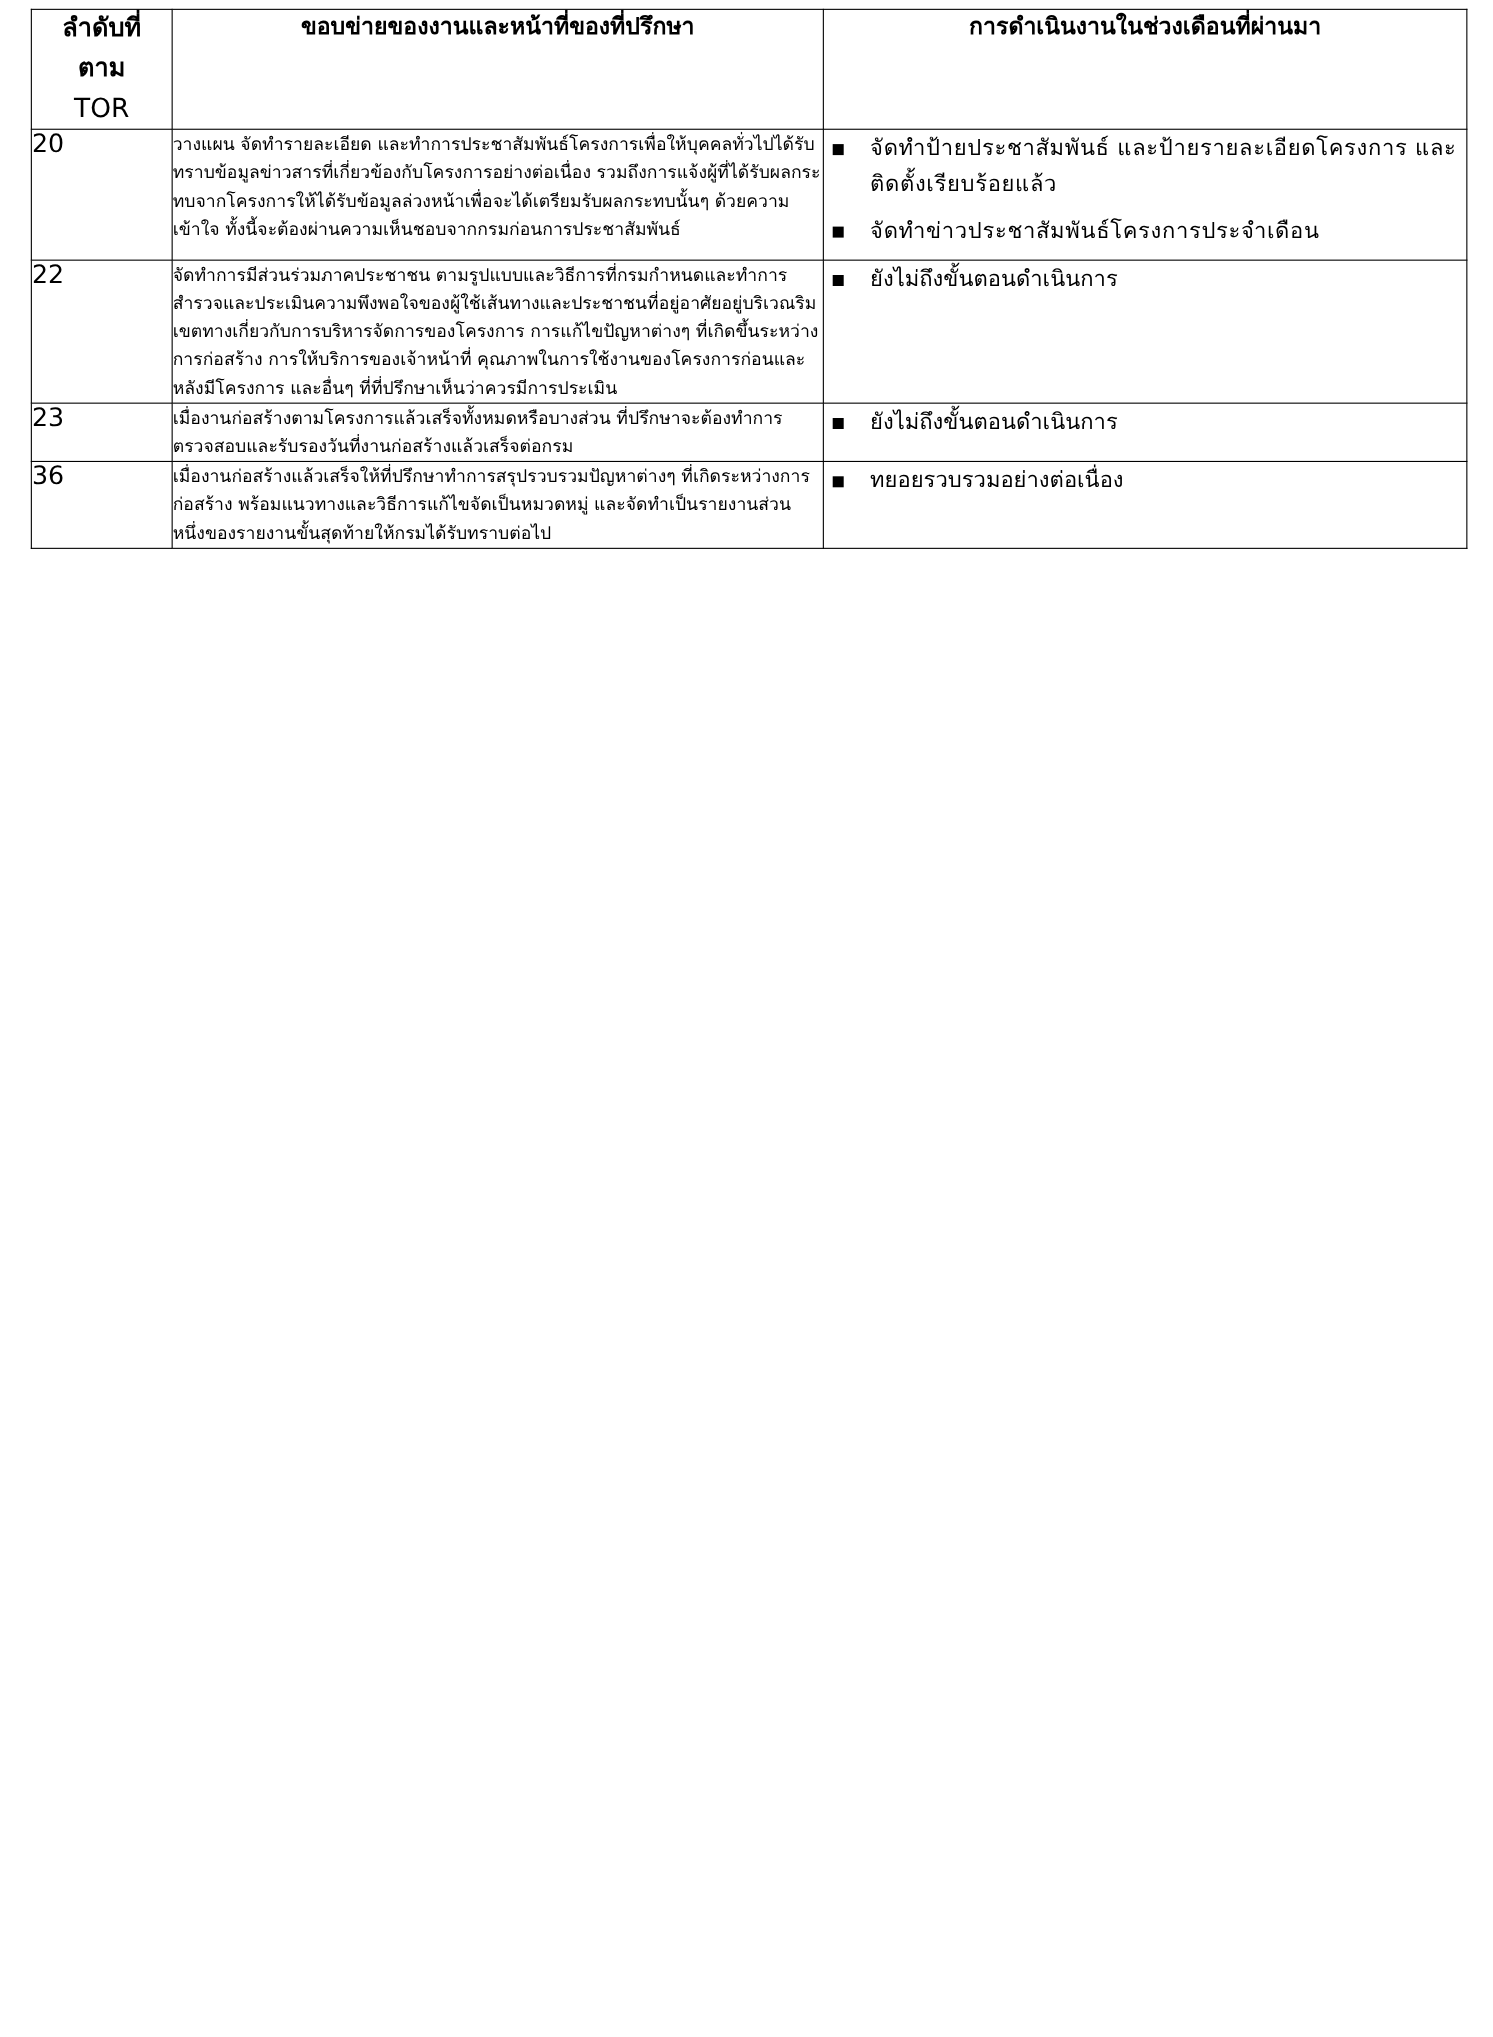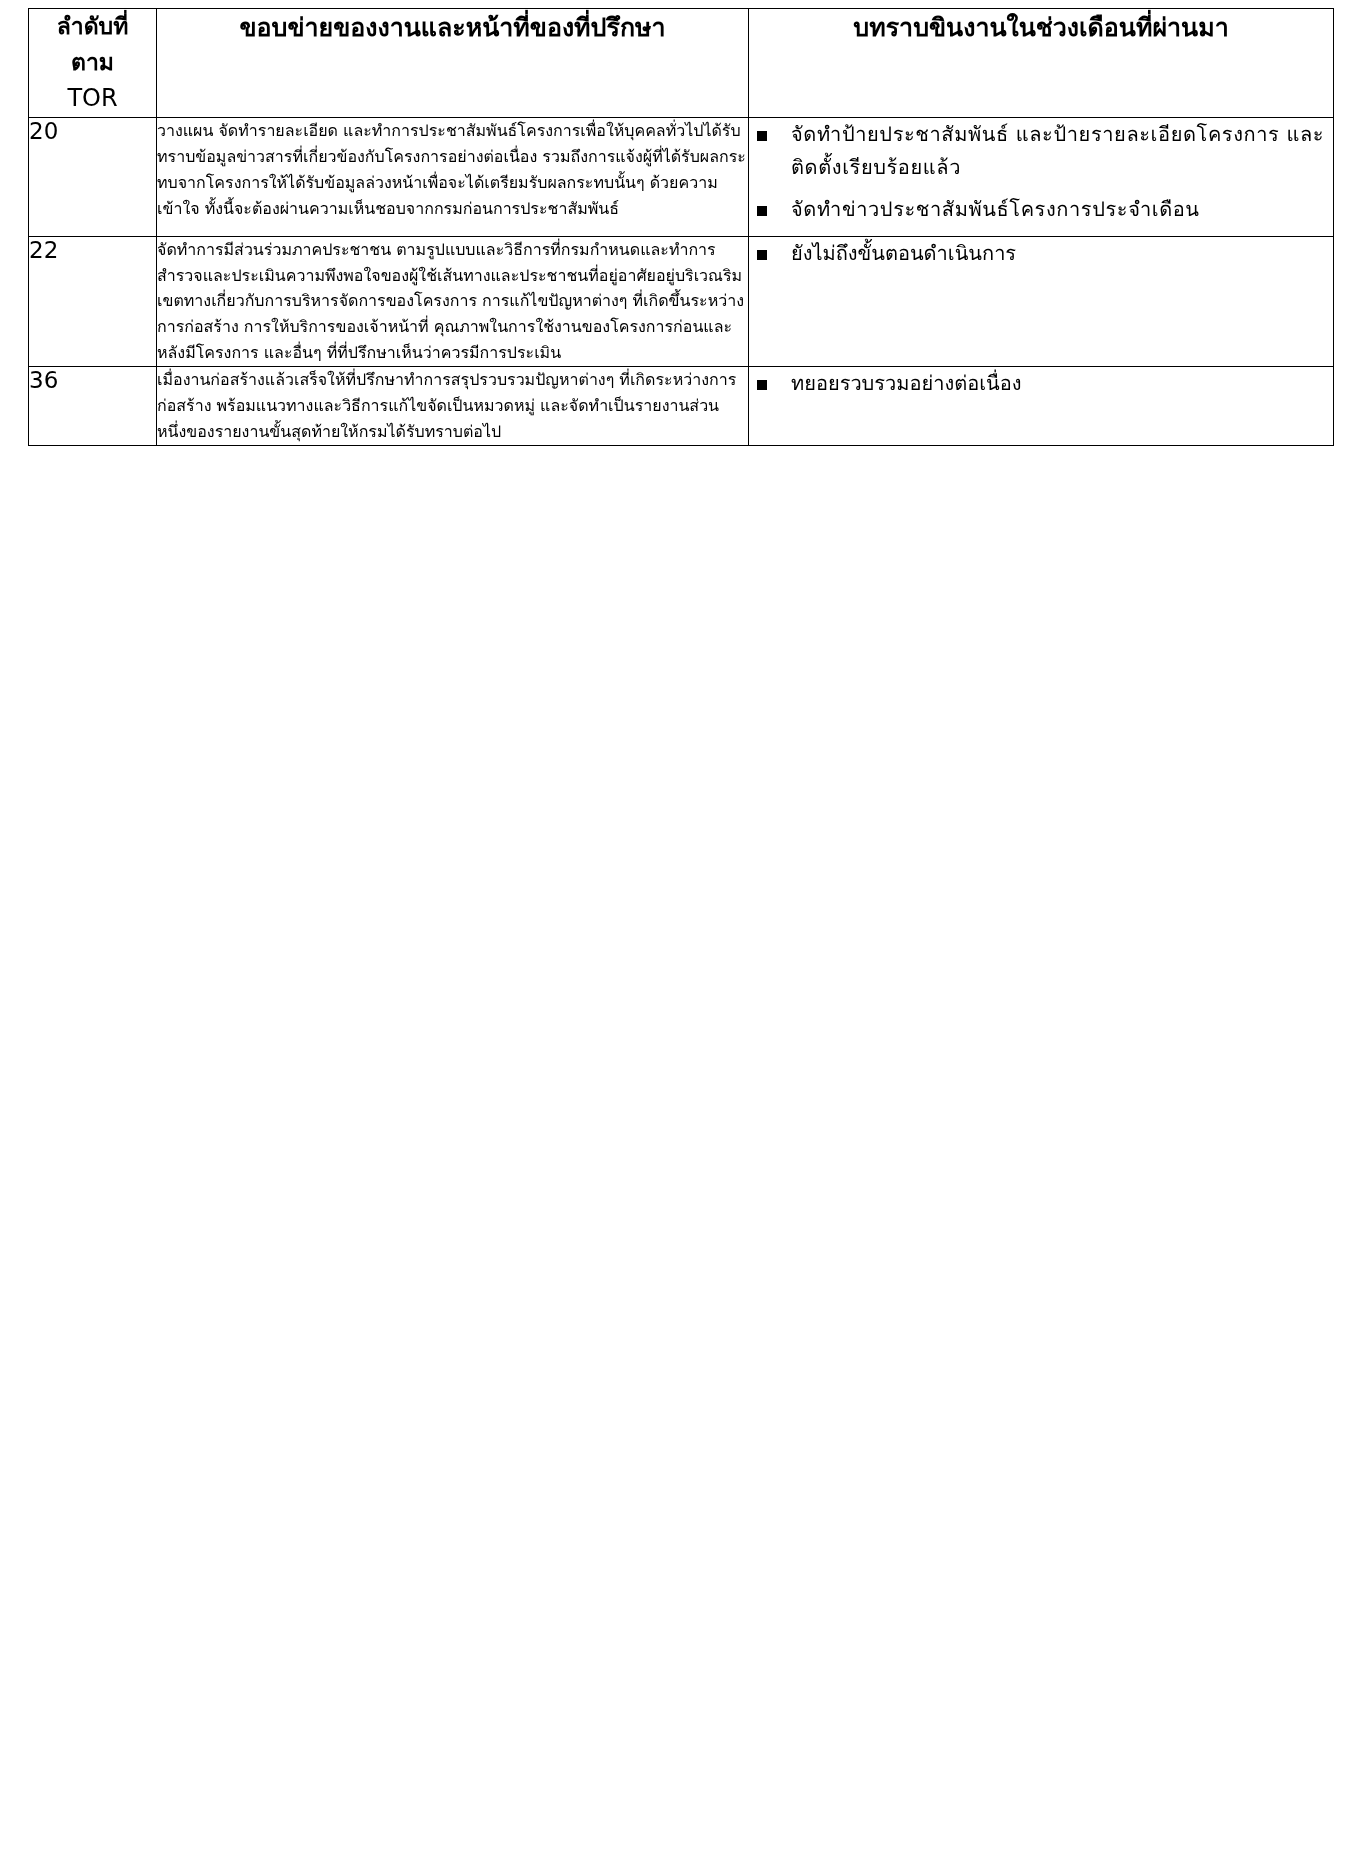--- a/index.html
+++ b/index.html
@@ -42,21 +42,21 @@
   }
   .hdr-no-lines {
     font-size: 23px;
     line-height: 1.55;
   }
   .hdr-no-lines .tor {
     font-weight: normal;
     font-size: 24px;
   }
   .hdr-main {
-    font-size: 25px;
+    font-size: 21px;
     line-height: 1.5;
     padding-top: 42px;
   }
 
   
   td.no-cell {
     text-align: left;
     font-size: 23px;
     padding: 16px 4px 0 4px;
     font-weight: normal;
@@ -107,21 +107,21 @@
     <thead>
       <tr>
         <th>
           <div class="hdr-no-lines">
             <p class="line">ลำดับที่</p>
             <p class="line">ตาม</p>
             <p class="line tor">TOR</p>
           </div>
         </th>
         <th class="hdr-main">ขอบข่ายของงานและหน้าที่ของที่ปรึกษา</th>
-        <th class="hdr-main">บทราบขินงานในช่วงเดือนที่ผ่านมา</th>
+        <th class="hdr-main">การดำเนินงานในช่วงเดือนที่ผ่านมา</th>
       </tr>
     </thead>
     <tbody>
 
       <tr>
         <td class="no-cell">20</td>
         <td class="scope-cell">วางแผน จัดทำรายละเอียด และทำการประชาสัมพันธ์โครงการเพื่อให้บุคคลทั่วไปได้รับทราบข้อมูลข่าวสารที่เกี่ยวข้องกับโครงการอย่างต่อเนื่อง รวมถึงการแจ้งผู้ที่ได้รับผลกระทบจากโครงการให้ได้รับข้อมูลล่วงหน้าเพื่อจะได้เตรียมรับผลกระทบนั้นๆ ด้วยความเข้าใจ ทั้งนี้จะต้องผ่านความเห็นชอบจากกรมก่อนการประชาสัมพันธ์</td>
         <td class="prog-cell">
           <ul class="bullets">
             <li class="sp-wide">จัดทำป้ายประชาสัมพันธ์ และป้ายรายละเอียดโครงการ และติดตั้งเรียบร้อยแล้ว</li>
@@ -134,20 +134,29 @@
       <tr>
         <td class="no-cell">22</td>
         <td class="scope-cell">จัดทำการมีส่วนร่วมภาคประชาชน ตามรูปแบบและวิธีการที่กรมกำหนดและทำการสำรวจและประเมินความพึงพอใจของผู้ใช้เส้นทางและประชาชนที่อยู่อาศัยอยู่บริเวณริมเขตทางเกี่ยวกับการบริหารจัดการของโครงการ การแก้ไขปัญหาต่างๆ ที่เกิดขึ้นระหว่างการก่อสร้าง การให้บริการของเจ้าหน้าที่ คุณภาพในการใช้งานของโครงการก่อนและหลังมีโครงการ และอื่นๆ ที่ที่ปรึกษาเห็นว่าควรมีการประเมิน</td>
         <td class="prog-cell">
           <ul class="bullets">
             <li>ยังไม่ถึงขั้นตอนดำเนินการ</li>
           </ul>
         </td>
       </tr>
 
+      <tr>
+        <td class="no-cell">23</td>
+        <td class="scope-cell">เมื่องานก่อสร้างตามโครงการแล้วเสร็จทั้งหมดหรือบางส่วน ที่ปรึกษาจะต้องทำการตรวจสอบและรับรองวันที่งานก่อสร้างแล้วเสร็จต่อกรม</td>
+        <td class="prog-cell">
+          <ul class="bullets">
+            <li>ยังไม่ถึงขั้นตอนดำเนินการ</li>
+          </ul>
+        </td>
+      </tr>
 
       <tr>
         <td class="no-cell">36</td>
         <td class="scope-cell">เมื่องานก่อสร้างแล้วเสร็จให้ที่ปรึกษาทำการสรุปรวบรวมปัญหาต่างๆ ที่เกิดระหว่างการก่อสร้าง พร้อมแนวทางและวิธีการแก้ไขจัดเป็นหมวดหมู่ และจัดทำเป็นรายงานส่วนหนึ่งของรายงานขั้นสุดท้ายให้กรมได้รับทราบต่อไป</td>
         <td class="prog-cell">
           <ul class="bullets">
             <li>ทยอยรวบรวมอย่างต่อเนื่อง</li>
           </ul>
         </td>
       </tr>

